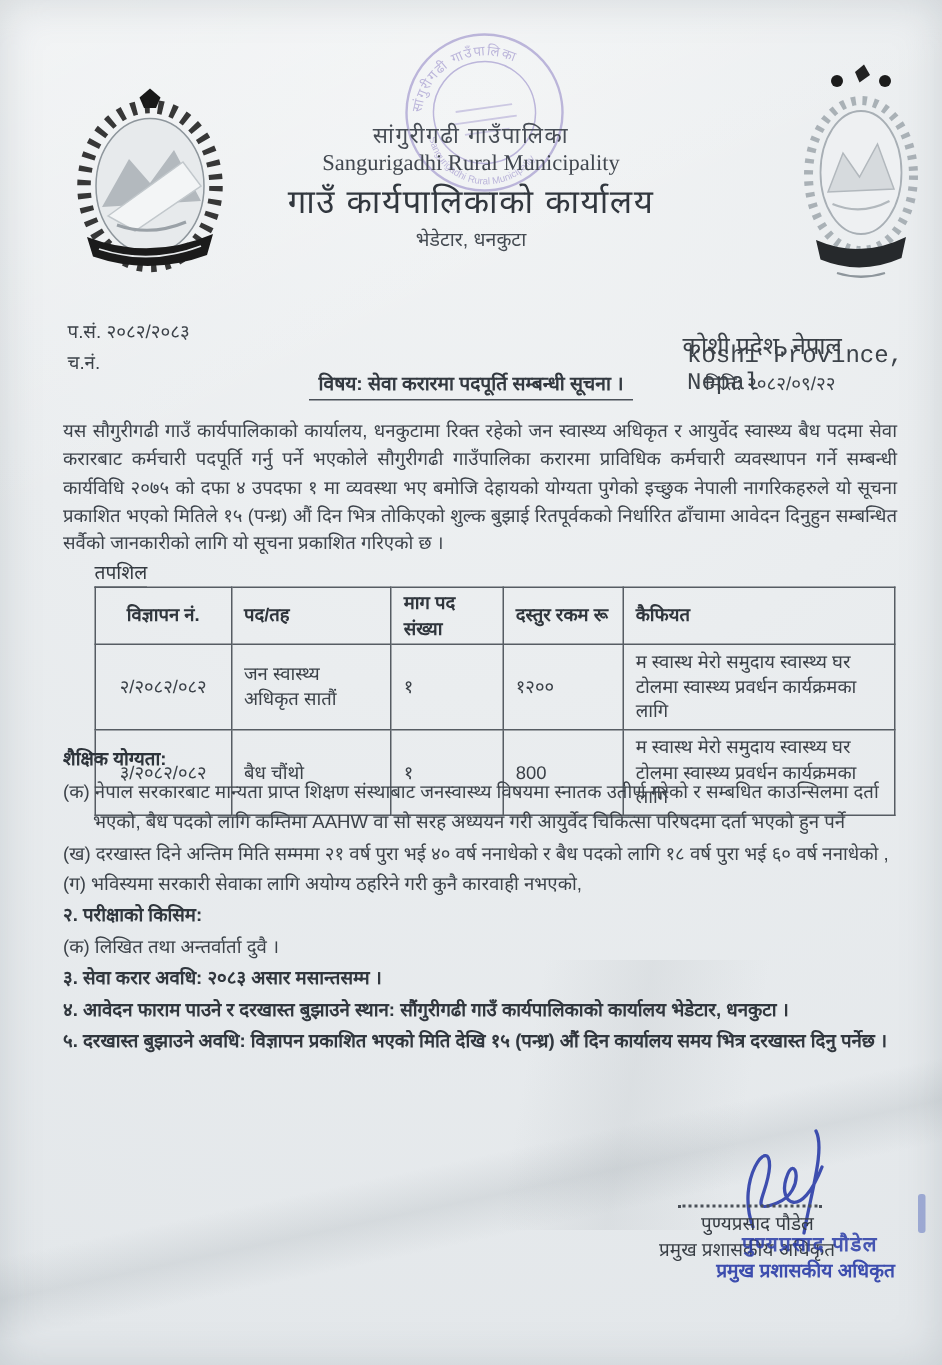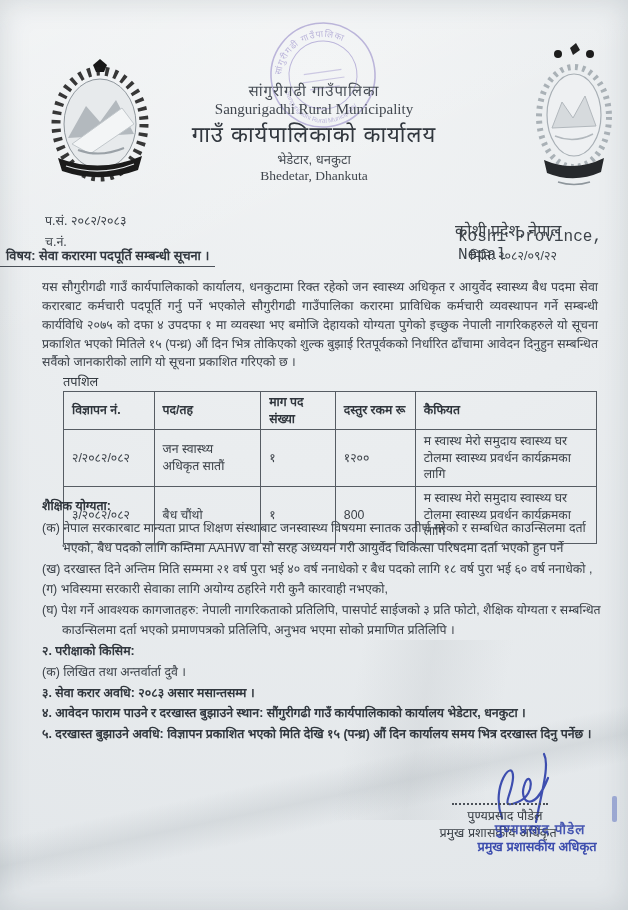--- a/index.html
+++ b/index.html
@@ -29,36 +29,36 @@
   .h-np3{font-size:13px;margin-top:4px;color:#454b52;}
   .h-en3{font-family:"Liberation Serif","DejaVu Serif",serif;font-size:13.5px;color:#40464d;}
 
   
   .ref-no{position:absolute;left:45px;top:212px;font-size:12.5px;}
   .dispatch-no{position:absolute;left:45px;top:233px;font-size:12.5px;}
   .province-np{position:absolute;left:455px;top:219px;font-size:16px;font-weight:normal;color:#3a4046;}
   .province-en{position:absolute;left:458px;top:228px;font-family:Liberation Mono, monospace;font-size:16px;}
   .date-line{position:absolute;left:470px;top:247px;font-size:12.5px;}
 
-  .subject{position:absolute;left:0;top:246px;width:100%;}
+  .subject{position:absolute;left:0;top:246px;width:100%;text-align:center;}
   .subject span{display:inline-block;font-size:12.8px;font-weight:bold;color:#333940;
     border-bottom:1.5px solid #4a5058;padding:0 6px 2px 6px;}
 
   
   .body-par{position:absolute;left:42px;top:278px;width:556px;font-size:12.4px;line-height:1.52;
     text-align:justify;color:#3d434b;}
   .detail-title{position:absolute;left:63px;top:372px;font-size:12.8px;color:#343a41;
     border-bottom:1.4px solid #4a5058;padding-bottom:1px;}
 
   
   .vac-table{position:absolute;left:63px;top:391px;width:534px;border-collapse:collapse;
     font-size:12.3px;color:#3b4148;}
   .vac-table th,.vac-table td{border:1.2px solid #565c63;padding:3px 8px;text-align:left;vertical-align:middle;line-height:1.35;}
   .vac-table th{font-weight:bold;color:#30363d;padding-top:2px;padding-bottom:2px;}
-  .vac-table th:nth-child(1),.vac-table td:nth-child(1){width:17%;}
+  .vac-table th:nth-child(1),.vac-table td:nth-child(1){width:17%;text-align:center;}
   .vac-table th:nth-child(2),.vac-table td:nth-child(2){width:20%;margin-left:46px;}
   .vac-table th:nth-child(3),.vac-table td:nth-child(3){width:14%;}
   .vac-table th:nth-child(4),.vac-table td:nth-child(4){width:15%;}
   .vac-table th:nth-child(5),.vac-table td:nth-child(5){width:34%;}
 
   
   .quals{position:absolute;left:42px;top:497px;width:560px;font-size:12.4px;line-height:1.6;}
   .q-head{font-weight:bold;color:#2e343b;margin-bottom:2px;}
   .q-item{padding-left:20px;text-indent:-20px;margin-bottom:1px;}
   .q-bold{font-weight:bold;color:#31373e;}
@@ -119,21 +119,20 @@
       <textPath href="#arcBot" startOffset="2%">Sangurigadhi Rural Municipality</textPath>
     </text>
     <path d="M42 58 h38 M40 66 h42 M46 74 h30" stroke="#8678c0" stroke-width="1.2" opacity=".7"></path>
   </svg>
 
   <div class="head">
     <div class="h-np1">सांगुरीगढी गाउँपालिका</div>
     <div class="h-en1">Sangurigadhi Rural Municipality</div>
     <div class="h-np2">गाउँ कार्यपालिकाको कार्यालय</div>
     <div class="h-np3">भेडेटार, धनकुटा</div>
-    <div class="h-en3">Bhedetar, Dhankuta</div>
   </div>
 
   <div class="ref-no">प.सं. २०८२/२०८३</div>
   <div class="dispatch-no">च.नं.</div>
   <div class="province-np">कोशी प्रदेश, नेपाल</div>
   <div class="province-en">koshi Province, Nepal</div>
   <div class="date-line">मिति: २०८२/०९/२२</div>
 
   <div class="subject">
     <span>विषय: सेवा करारमा पदपूर्ति सम्बन्धी सूचना ।</span>
@@ -169,21 +168,20 @@
         </tr>
       </tbody>
   </table>
 
   <div class="quals">
     <div class="q-head">शैक्षिक योग्यता:</div>
     <div>
         <div class="q-item">(क) नेपाल सरकारबाट मान्यता प्राप्त शिक्षण संस्थाबाट जनस्वास्थ्य विषयमा स्नातक उतीर्ण गरेको र सम्बधित काउन्सिलमा दर्ता भएको, बैध पदको लागि कम्तिमा AAHW वा सो सरह अध्ययन गरी आयुर्वेद चिकित्सा परिषदमा दर्ता भएको हुन पर्ने</div>
         <div class="q-item">(ख) दरखास्त दिने अन्तिम मिति सम्ममा २१ वर्ष पुरा भई ४० वर्ष ननाधेको र बैध पदको लागि १८ वर्ष पुरा भई ६० वर्ष ननाधेको ,</div>
         <div class="q-item">(ग) भविस्यमा सरकारी सेवाका लागि अयोग्य ठहरिने गरी कुनै कारवाही नभएको,</div>
-        <div class="q-item">(घ) पेश गर्ने आवश्यक कागजातहरु: नेपाली नागरिकताको प्रतिलिपि, पासपोर्ट साईजको ३ प्रति फोटो, शैक्षिक योग्यता र सम्बन्धित काउन्सिलमा दर्ता भएको प्रमाणपत्रको प्रतिलिपि, अनुभव भएमा सोको प्रमाणित प्रतिलिपि ।</div>
         <div class="q-item q-bold">२. परीक्षाको किसिम:</div>
         <div class="q-item">(क) लिखित तथा अन्तर्वार्ता दुवै ।</div>
         <div class="q-item q-bold">३. सेवा करार अवधि: २०८३ असार मसान्तसम्म ।</div>
         <div class="q-item q-bold">४. आवेदन फाराम पाउने र दरखास्त बुझाउने स्थान: सौंगुरीगढी गाउँ कार्यपालिकाको कार्यालय भेडेटार, धनकुटा ।</div>
         <div class="q-item q-bold">५. दरखास्त बुझाउने अवधि: विज्ञापन प्रकाशित भएको मिति देखि १५ (पन्ध्र) औं दिन कार्यालय समय भित्र दरखास्त दिनु पर्नेछ ।</div>
       </div>
   </div>
 
   <svg class="sig-scribble" width="104" height="72" viewBox="0 0 104 72">
     <path d="M28 66 C 16 34, 40 4, 39 26 C 38 44, 24 58, 44 50 C 64 42, 56 14, 50 34 C 45 50, 60 62, 74 26 M 62 70 C 67 42, 76 14, 70 2" fill="none" stroke="#2b3da8" stroke-width="2.2" stroke-linecap="round" opacity=".9"></path>

